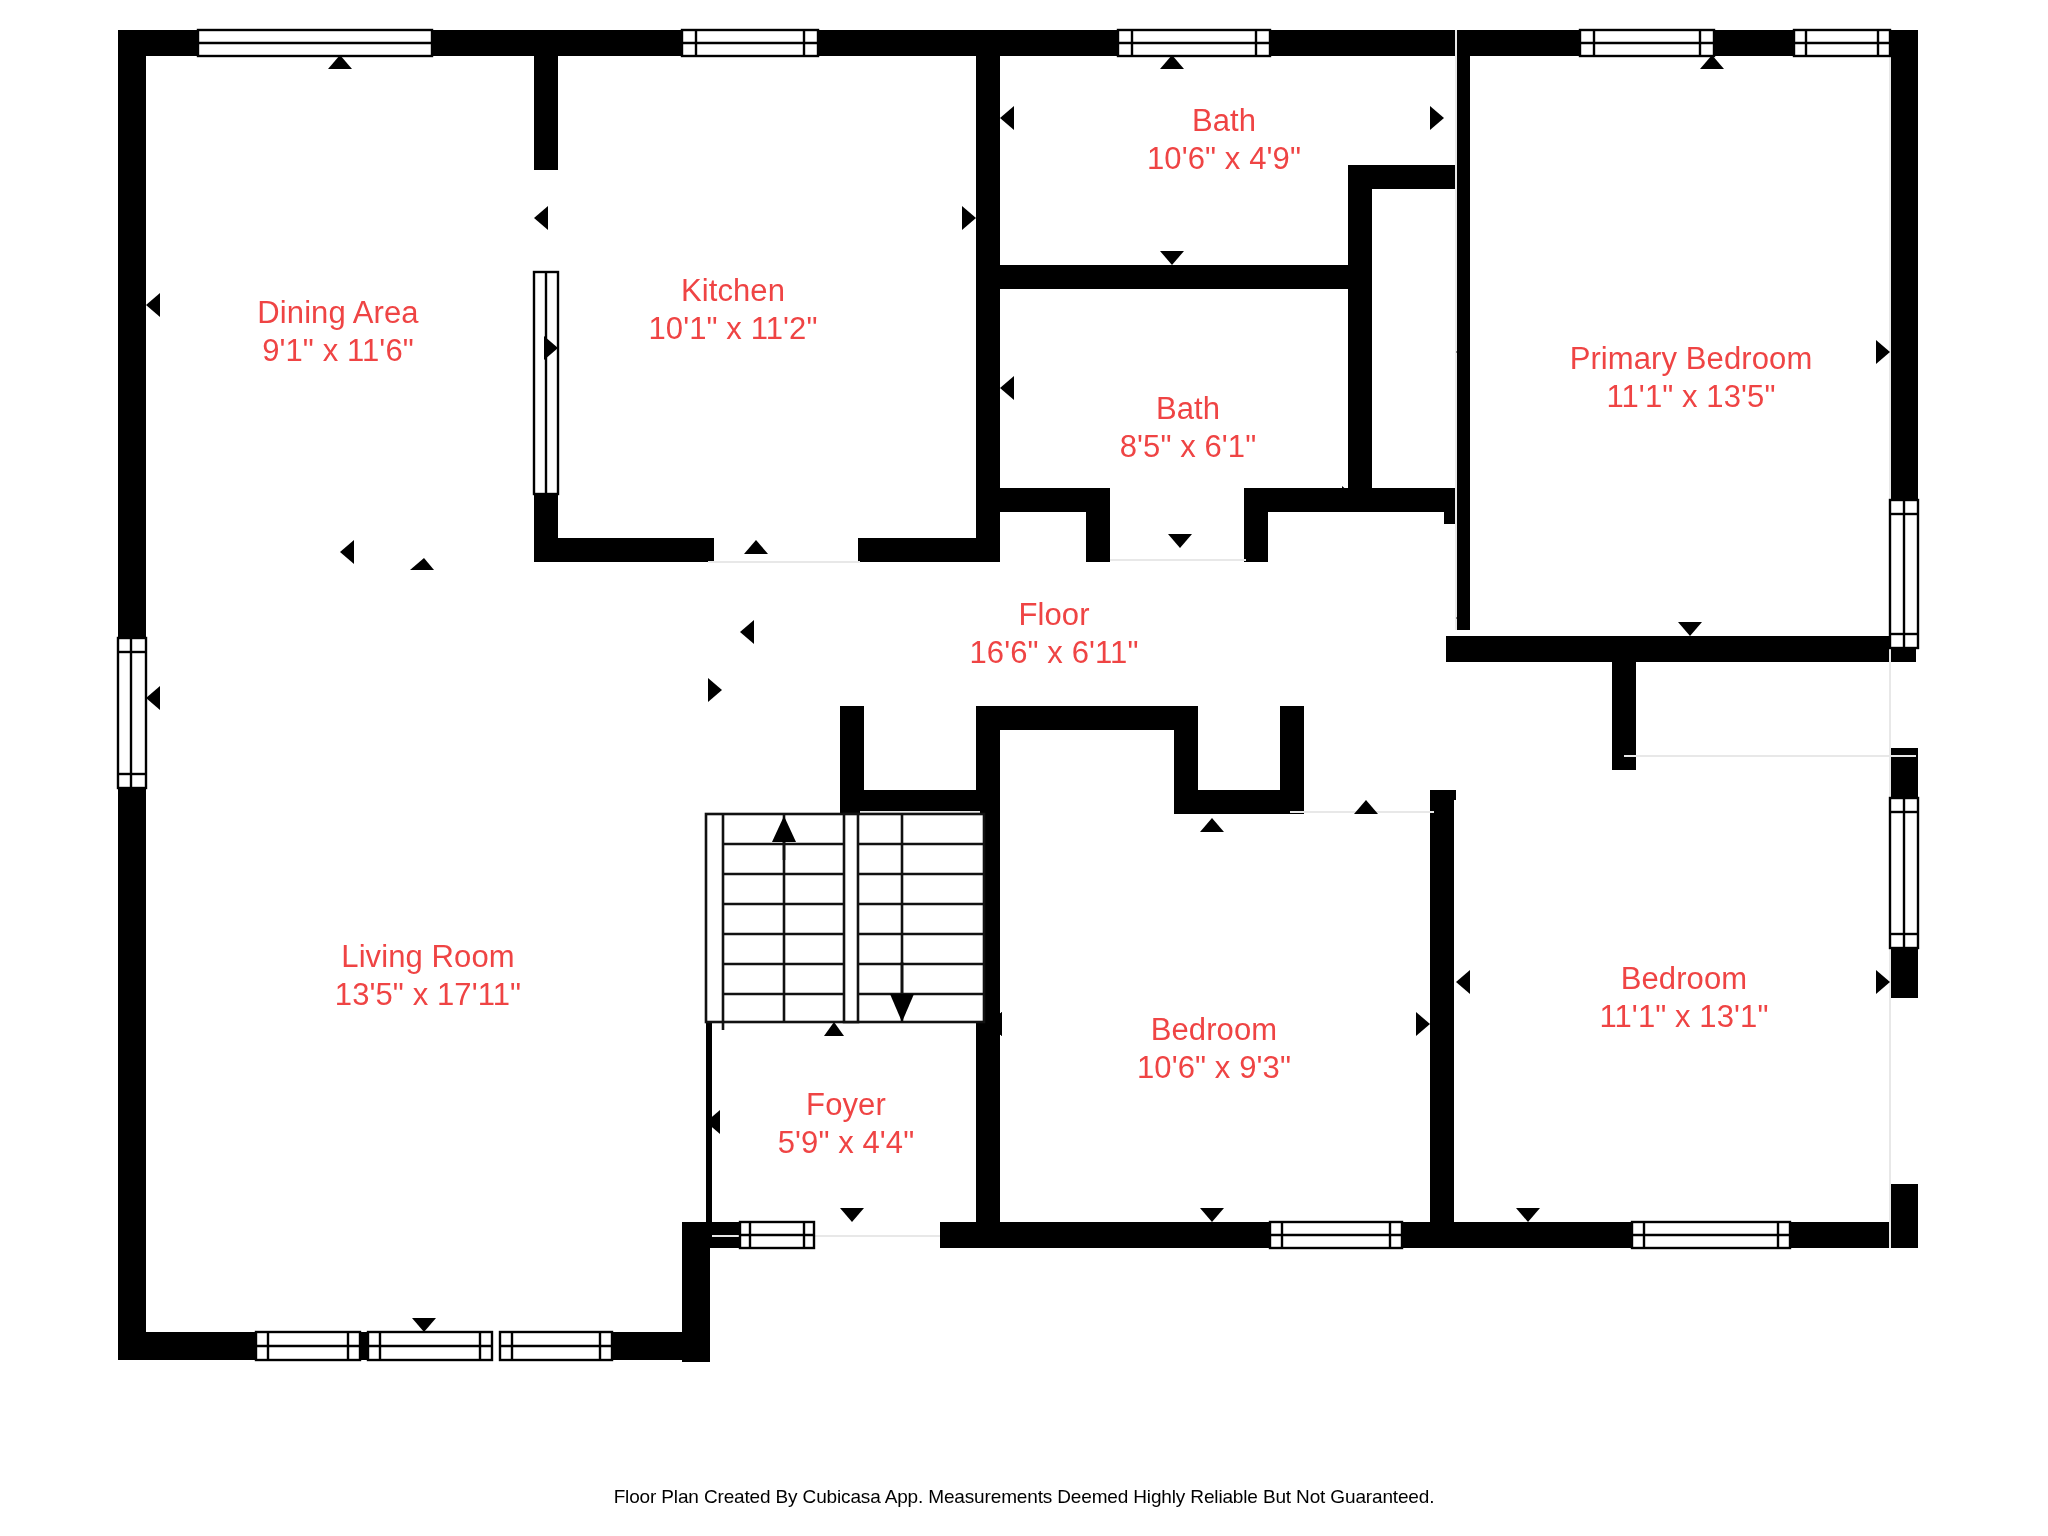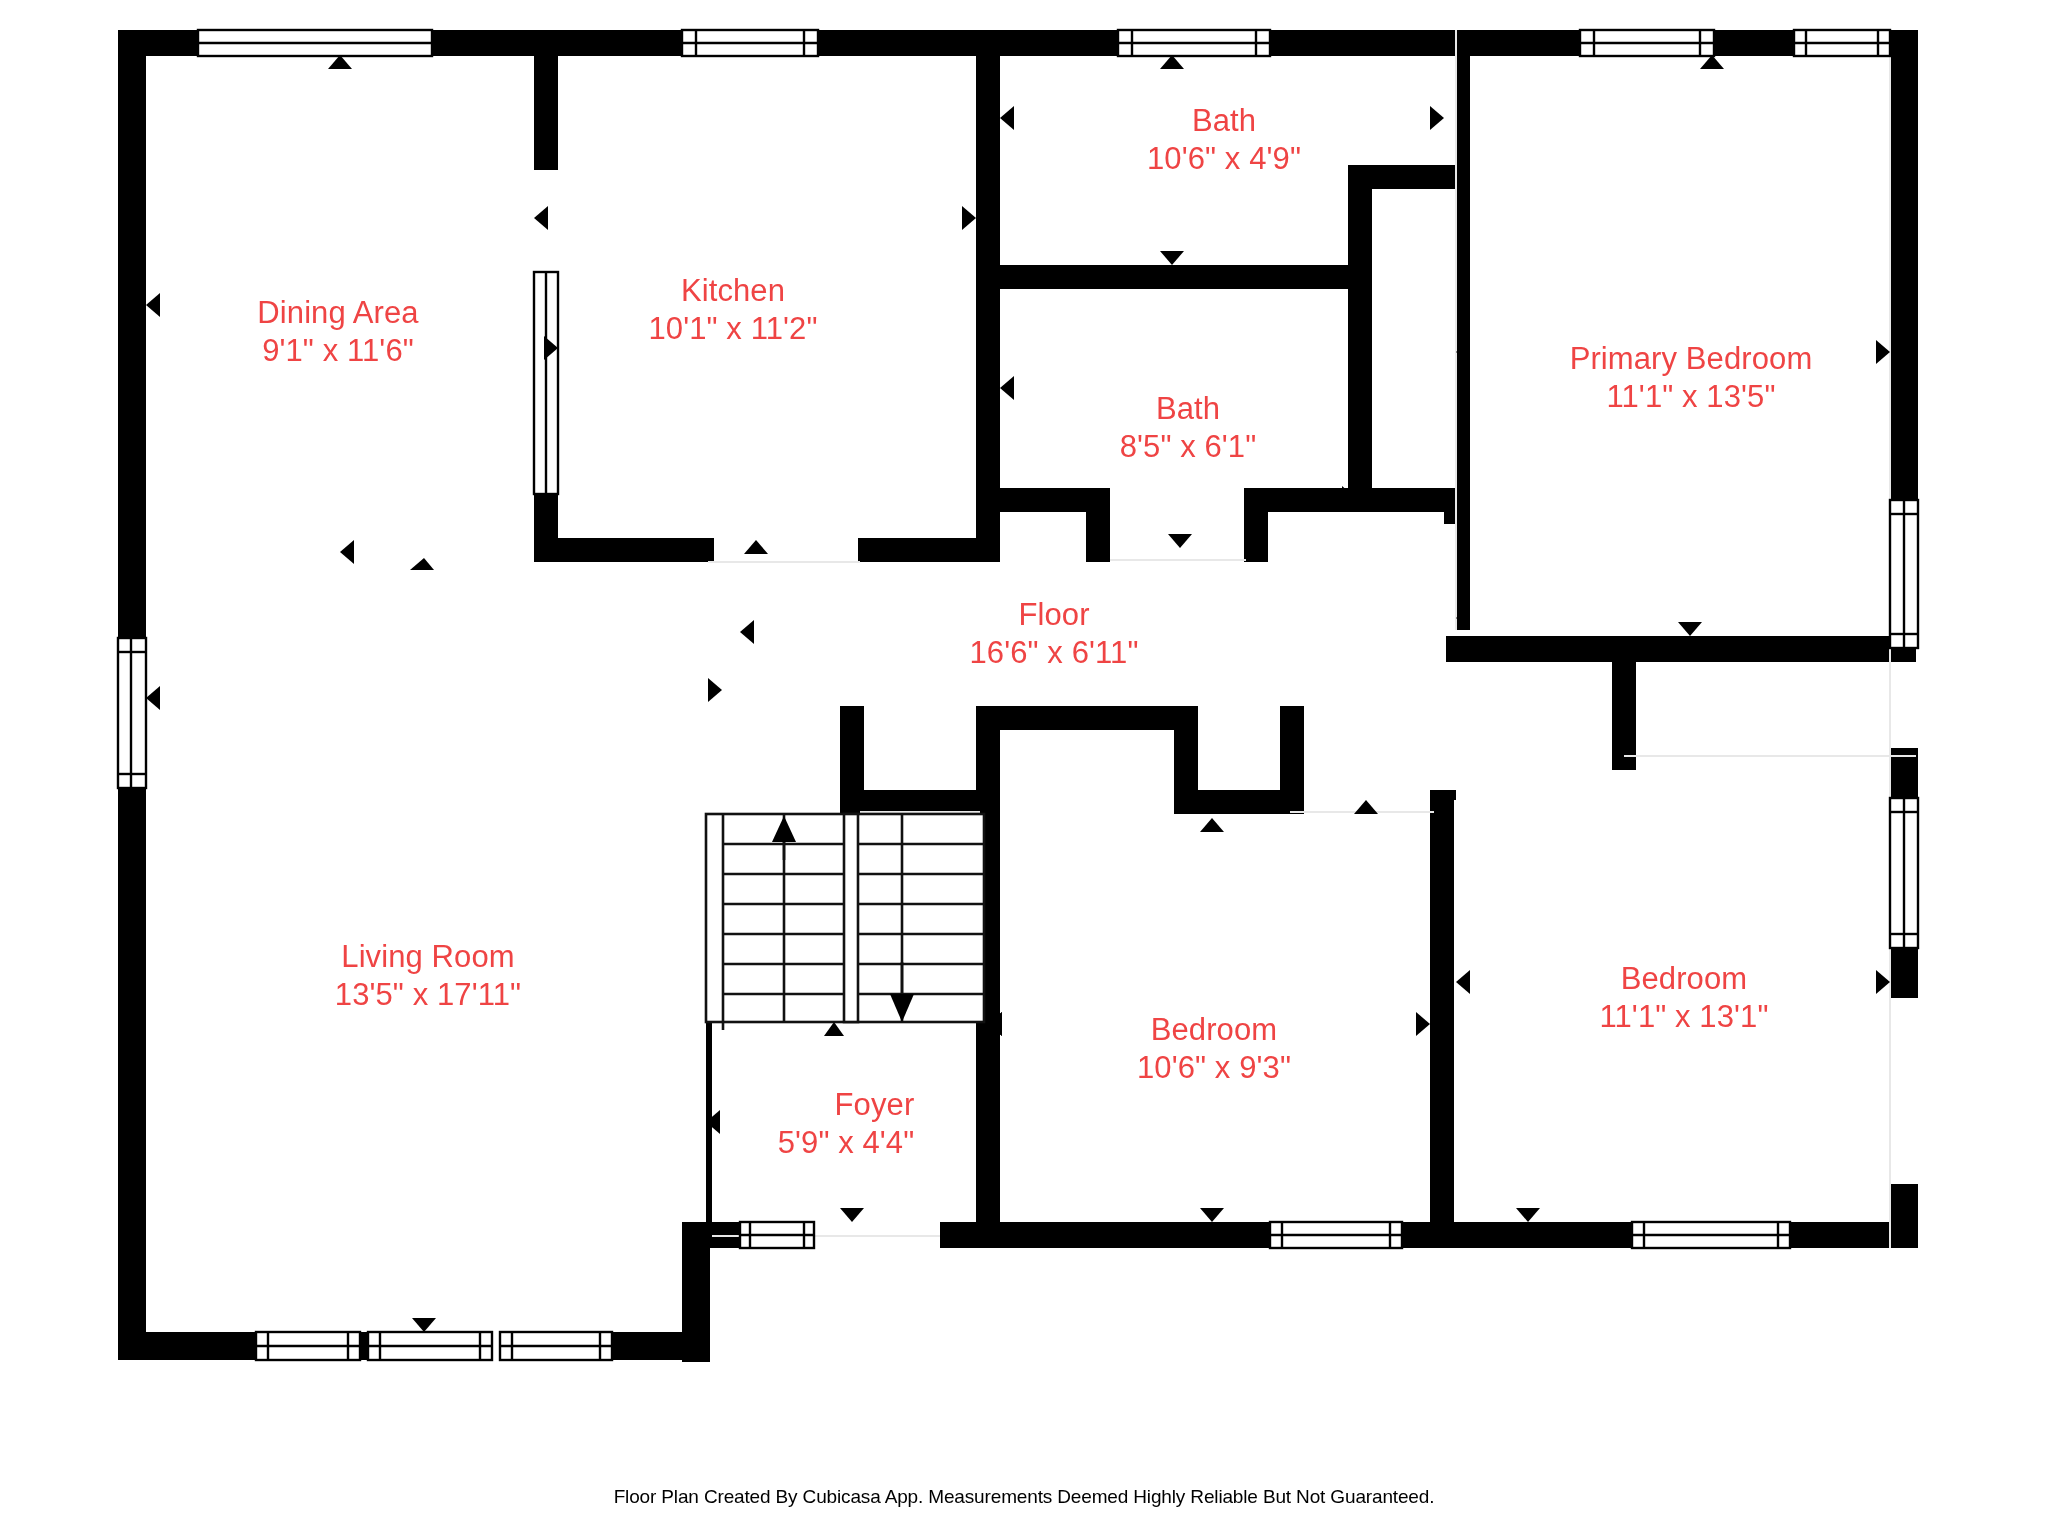--- a/index.html
+++ b/index.html
@@ -397,21 +397,21 @@
   <div class="room-label" style="left:1054px; top:634px;">
     <div class="room-name">Floor</div>
     <div class="room-dims">16'6" x 6'11"</div>
   </div>
 
   <div class="room-label" style="left:428px; top:970px;margin-top:6px;">
     <div class="room-name">Living Room</div>
     <div class="room-dims">13'5" x 17'11"</div>
   </div>
 
-  <div class="room-label" style="left:846px; top:1124px;text-align:right;">
+  <div class="room-label" style="left:846px; top:1124px;">
     <div class="room-name">Foyer</div>
     <div class="room-dims">5'9" x 4'4"</div>
   </div>
 
   <div class="room-label" style="left:1214px; top:1049px;">
     <div class="room-name">Bedroom</div>
     <div class="room-dims">10'6" x 9'3"</div>
   </div>
 
   <div class="room-label" style="left:1684px; top:998px;">

